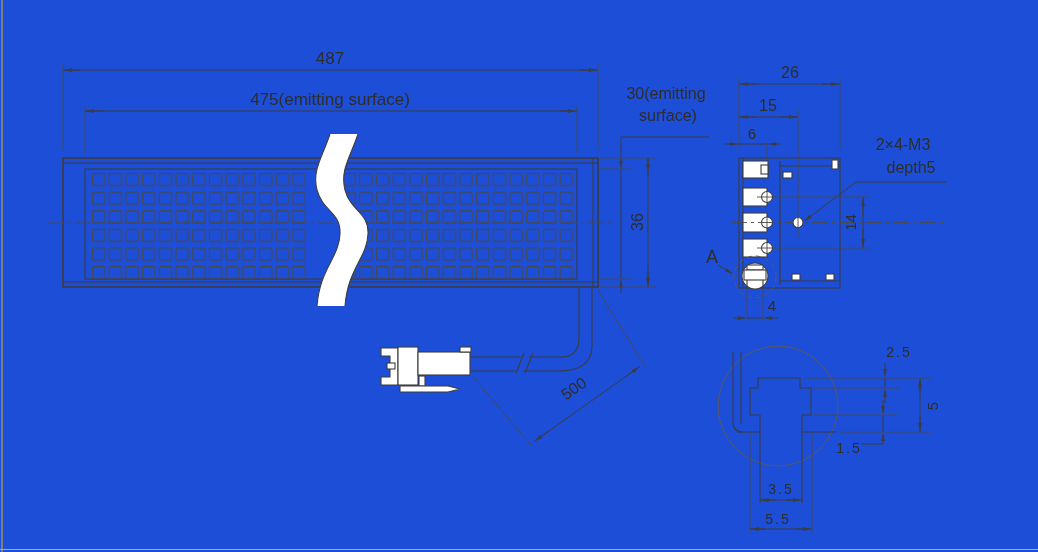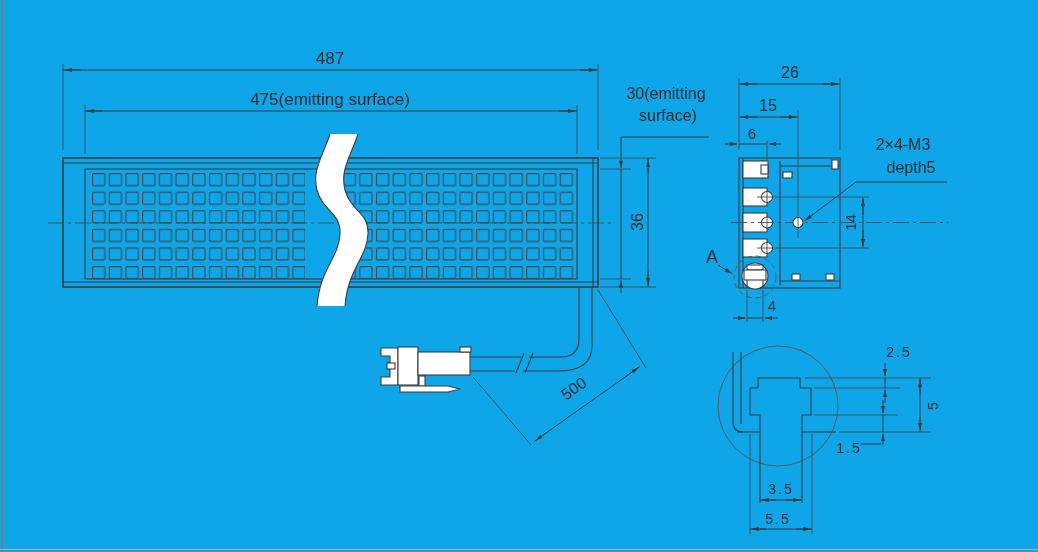--- a/index.html
+++ b/index.html
@@ -1,19 +1,19 @@
 <!DOCTYPE html>
 <html><head>
 <meta charset="utf-8">
 <style>
   html,body{margin:0;padding:0;background:#ffffff;}
   .page{
     position:relative;
     width:1038px;height:552px;
-    background:#0ea5e9;
+    background:#1d4ed8;
     font-family:"Liberation Sans", sans-serif;
     overflow:hidden;
   }
   .frame-left{
     position:absolute;left:1px;top:0;width:2px;height:552px;background:#7d7d7d;
   }
   .frame-bottom{
     position:absolute;left:0;top:549px;width:1038px;height:1px;background:#aeaeae;
   }
   svg text{

